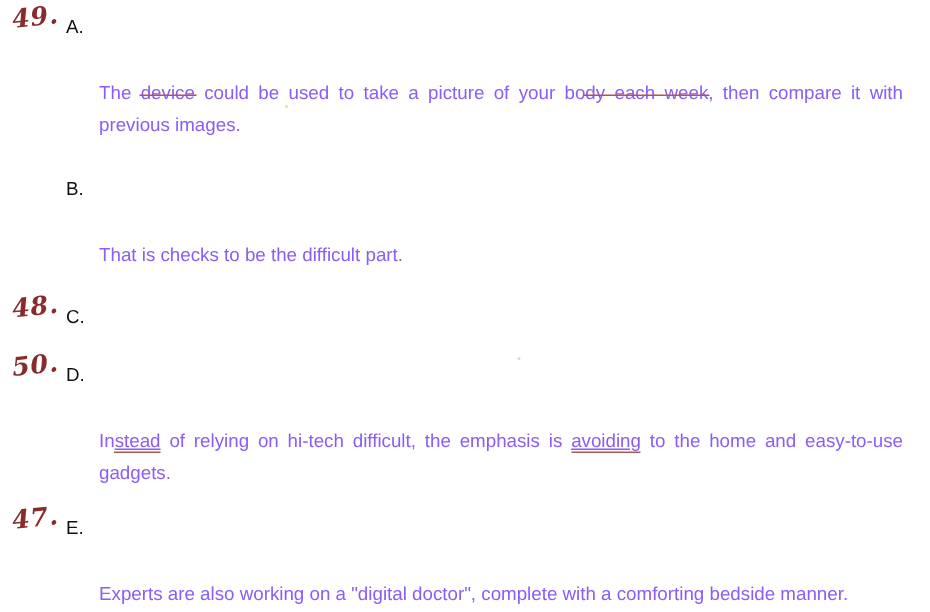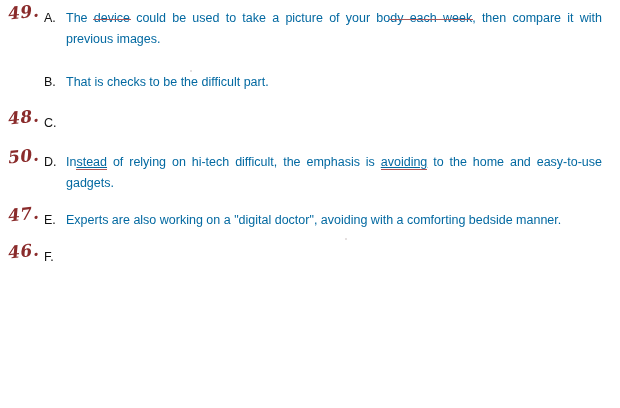--- a/index.html
+++ b/index.html
@@ -53,21 +53,22 @@
     font-size: 12.5px;
     line-height: 21px;
     color: #111;
   }
   .text {
     flex: 1;
     font-size: 12.5px;
     line-height: 21px;
     text-align: justify;
     padding-right: 4px;
-    color: #0369a1;
+    color: #8b5cf6;
+    margin-top: 44px;
   }
   .text .u {
     border-bottom: 1px solid #b05555;
     padding-bottom: 0px;
     text-decoration: underline;
   }
   .text .strike {
     position: relative;
   }
   .text .strike::after {
@@ -143,21 +144,21 @@
     <div class="text"><span class="plain">In</span><span class="u">stead</span><span class="plain"> of relying on hi-tech difficult, the emphasis is </span><span class="u">avoiding</span><span class="plain"> to the home and easy-to-use gadgets.</span></div>
   </div>
 
   <div class="spacer-d"></div>
 
   <div class="item">
     <div class="handwritten-col">
       <span class="handwritten">47.</span>
     </div>
     <div class="letter">E.</div>
-    <div class="text">Experts are also working on a "digital doctor", avoiding with a comforting bedside manner.</div>
+    <div class="text">Experts are also working on a "digital doctor", complete with a comforting bedside manner.</div>
   </div>
 
   <div class="spacer-e"></div>
 
   <div class="item">
     <div class="handwritten-col">
       <span class="handwritten">46.</span>
     </div>
     <div class="letter">F.</div>
   </div>

